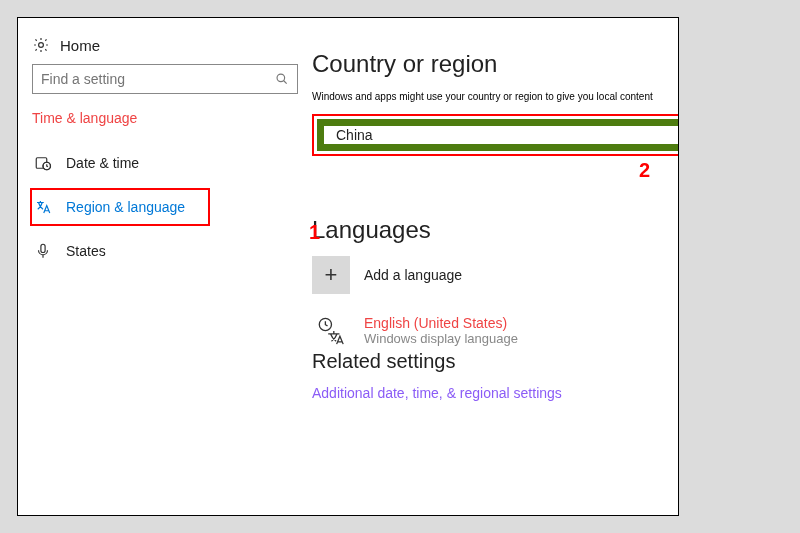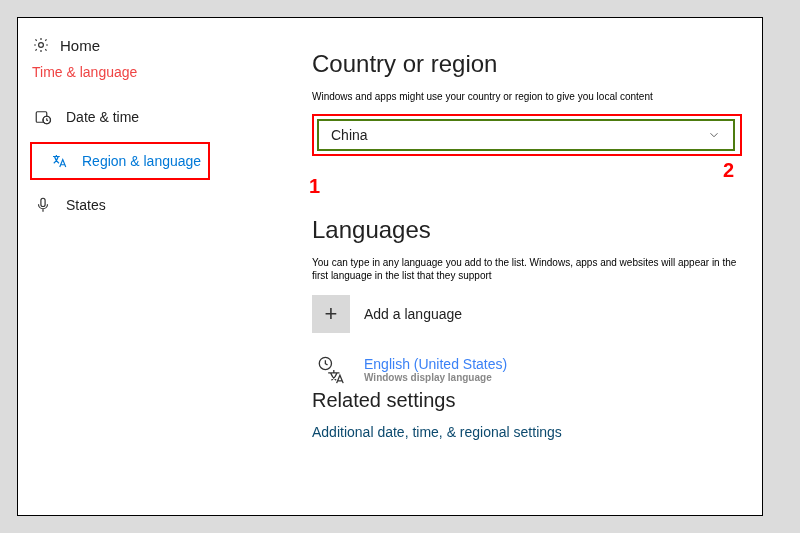--- a/index.html
+++ b/index.html
@@ -7,21 +7,21 @@
       background: #dcdcdc;
       font-family: "Segoe UI", Arial, sans-serif;
       width: 800px;
       height: 533px;
       padding: 17px;
       font-size: 14px;
       color: #222;
     }
     .window {
       background: #fff;
-      width: 746px;
+      width: 662px;
       height: 499px;
       border: 1.5px solid #000;
       display: flex;
       overflow: hidden;
     }
     .sidebar {
       width: 294px;
       padding: 12px 14px 0 14px;
       flex-shrink: 0;
     }
@@ -69,21 +69,21 @@
       color: #0078d7;
     }
     .nav-item.selected .icon-slot svg path,
     .nav-item.selected .icon-slot svg circle,
     .nav-item.selected .icon-slot svg line,
     .nav-item.selected .icon-slot svg rect { stroke: #0078d7; }
     .highlight-1 {
       border: 2.5px solid #ff0000;
       width: 180px;
       margin-left: -2px;
-      padding-left:18px;
+      padding-left:2px;
     }
     .callout-1 {
       position: relative;
     }
     .callout-1::after {
       content: attr(data-callout);
       position: absolute;
       right: -22px;
       bottom: -18px;
       color: #ff0000;
@@ -105,21 +105,21 @@
       font-size: 10px;
       color: #000000;
       margin-bottom: 10px;
       line-height: 1.35;
     }
     .dropdown-wrap {
       position: relative;
       margin-bottom: 4px;
     }
     .dropdown {
-      border: 2px solid #4d7c0f;
+      border: 7px solid #4d7c0f;
       height: 32px;
       display: flex;
       align-items: center;
       justify-content: space-between;
       padding: 0 12px;
       cursor: pointer;
       width: 418px;
     }
     .highlight-2 {
       border: 2.5px solid #ff0000;
@@ -163,31 +163,31 @@
       margin-top: 18px;
       cursor: pointer;
     }
     .lang-icon {
       width: 38px;
       height: 38px;
       display:flex;
       align-items:center;
       justify-content:center;
     }
-    .lang-text .primary { font-size: 14px; color:#3b82f6; }
-    .lang-text .secondary { font-size: 10px; color:#888;font-weight:bold; }
+    .lang-text .primary { font-size: 14px; color:#ef4444; }
+    .lang-text .secondary { font-size: 13px; color:#888; }
     .related {
     }
     .related-h {
       font-size: 20px;
       font-weight: 400;
       margin-bottom: 12px;
     }
     .related-link {
-      color: #0c4a6e;
+      color: #8b5cf6;
       cursor: pointer;
       font-size: 14px;
     }
     svg { display:block; }
   </style>
 </head>
 <body>
 
 <div class="window">
   <div class="sidebar">
@@ -195,20 +195,29 @@
     <div class="home-row">
       <span class="icon-slot">
         <svg width="18" height="18" viewBox="0 0 24 24" fill="none" stroke="#333" stroke-width="1.6">
           <circle cx="12" cy="12" r="3.2"></circle>
           <path d="M12 2.8v2.4M12 18.8v2.4M4.6 4.6l1.7 1.7M17.7 17.7l1.7 1.7M2.8 12h2.4M18.8 12h2.4M4.6 19.4l1.7-1.7M17.7 6.3l1.7-1.7"></path>
         </svg>
       </span>
       <span class="label">Home</span>
     </div>
 
+    <div class="search-box">
+      <input type="text" placeholder="Find a setting" style="">
+      <span class="mag">
+        <svg width="14" height="14" viewBox="0 0 24 24" fill="none" stroke="#777" stroke-width="2">
+          <circle cx="10" cy="10" r="6.5"></circle>
+            <line x1="20" y1="20" x2="15" y2="15"></line>
+        </svg>
+      </span>
+    </div>
 
     <div class="category-label">Time &amp; language</div>
 
     <div class="nav-item">
       <span class="icon-slot">
         <svg width="18" height="18" viewBox="0 0 24 24" fill="none" stroke="#333" stroke-width="1.6">
           <rect x="3" y="5" width="14" height="14" rx="1.5"></rect>
           <circle cx="17" cy="16" r="5" fill="#fff"></circle>
           <circle cx="17" cy="16" r="5"></circle>
           <path d="M17 13.5v2.6l1.6 1"></path>
@@ -255,21 +264,20 @@
               <path d="M6 9l6 6 6-6"></path>
             </svg>
           </span>
         </div>
       </div>
     </div>
 
     <div class="section-gap"></div>
 
     <div class="h1">Languages</div>
-    <div class="desc">You can type in any language you add to the list. Windows, apps and websites will appear in the first language in the list that they support</div>
 
     <div class="add-lang">
       <div class="plus-box">+</div>
       <span>Add a language</span>
     </div>
 
     <div class="lang-row">
       <div class="lang-icon">
         <svg width="30" height="30" viewBox="0 0 32 32" fill="none" stroke="#333" stroke-width="1.4">
           <circle cx="10" cy="9" r="6.5"></circle>

